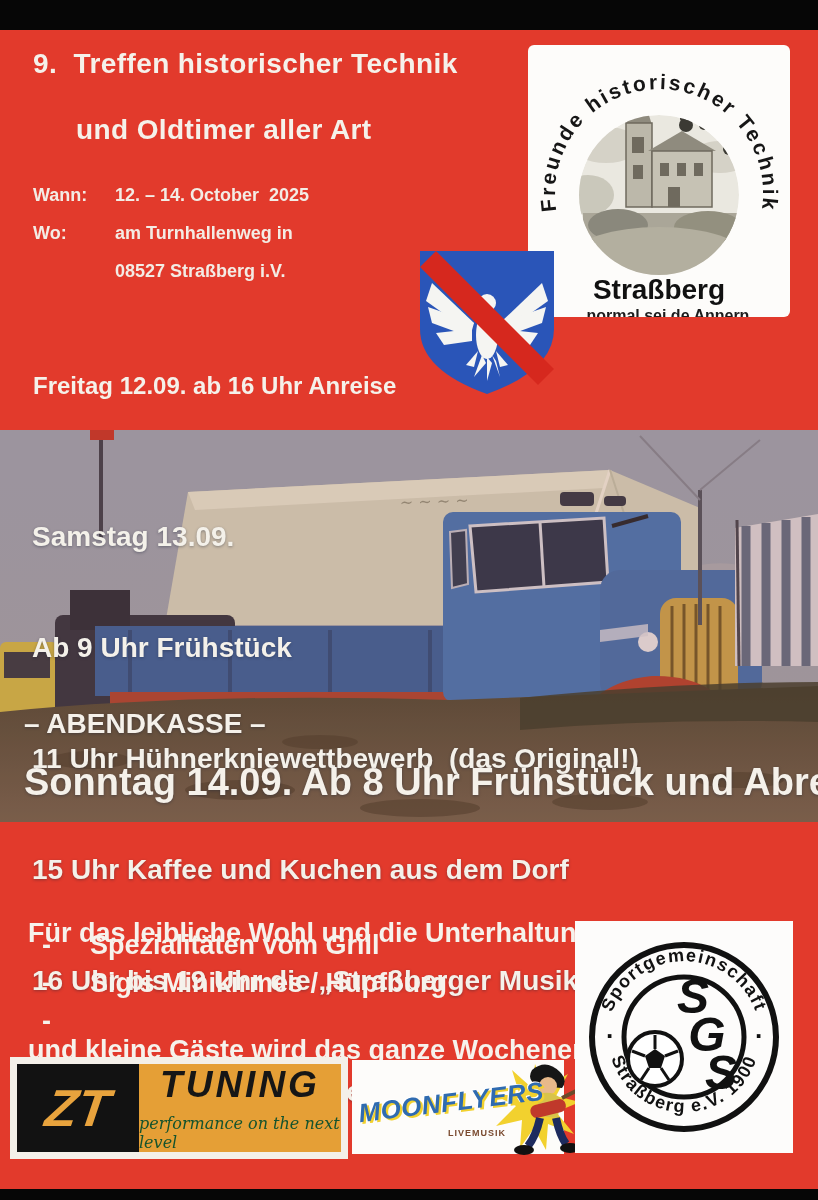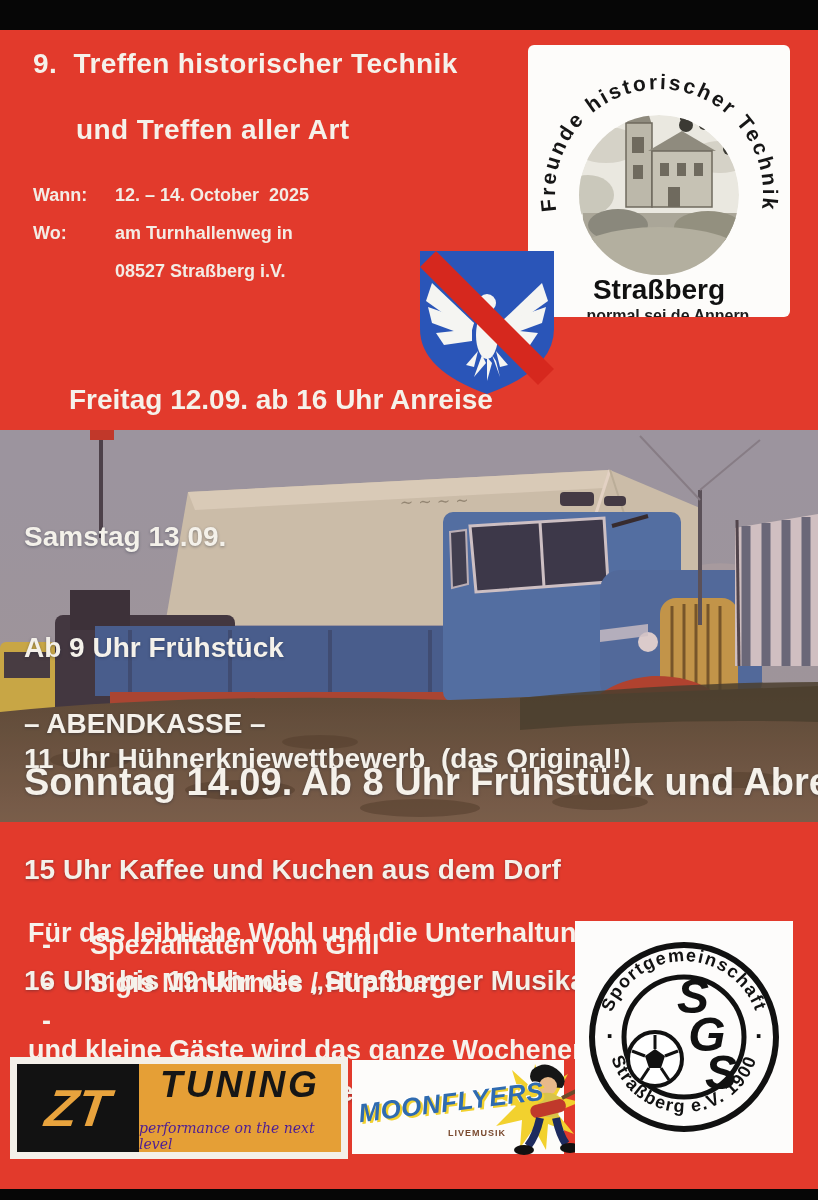--- a/index.html
+++ b/index.html
@@ -9,56 +9,56 @@
   .bar-top{top:0;height:30px;}
   .bar-bottom{bottom:0;height:11px;}
 
   .txt{position:absolute;color:#f5f1ea;font-weight:bold;white-space:pre;}
   .title1{left:33px;top:48px;font-size:28px;letter-spacing:.4px;}
   .title2{left:76px;top:114px;font-size:28px;letter-spacing:.4px;}
 
   .whenwhere{position:absolute;left:33px;top:176px;display:grid;
              grid-template-columns:82px auto;font-size:18px;line-height:38px;
              color:#f3ece5;font-weight:bold;white-space:pre;}
-  .friday{left:33px;top:384px;font-size:28px;margin-left:36px;}
+  .friday{left:33px;top:372px;font-size:24px;}
 
   
   .badge{position:absolute;left:528px;top:45px;width:262px;height:272px;
          background:#fdfcfa;border-radius:6px;}
   .badge svg{display:block;}
 
   
   .arms{position:absolute;left:408px;top:243px;width:158px;height:158px;}
 
   
   .photo{position:absolute;left:0;top:430px;width:818px;height:392px;}
   .photo svg{display:block;}
 
-  .sched{position:absolute;left:24px;top:444px;font-size:28px;line-height:37px;
+  .sched{position:absolute;left:32px;top:444px;font-size:28px;line-height:37px;
          color:#f4f1ea;font-weight:bold;white-space:pre;
          text-shadow:0 1px 3px rgba(25,35,55,.4);}
   .abend{left:24px;top:700px;font-size:28px;text-shadow:0 1px 3px rgba(25,35,55,.4);margin-top:8px;}
   .sunday{left:24px;top:761px;font-size:38px;text-shadow:0 1px 3px rgba(25,35,55,.4);}
 
   .info{position:absolute;left:28px;top:836px;font-size:27px;line-height:39px;
         color:#f6f2ec;font-weight:bold;white-space:pre;}
   .bullets{position:absolute;left:42px;top:926px;font-size:27px;line-height:38px;
            color:#f6f2ec;font-weight:bold;}
   .bullet-row{display:flex;}
   .bullet-row .dash{width:48px;}
 
   
   .zt{position:absolute;left:10px;top:1057px;width:338px;height:102px;
       background:#f4f0e9;padding:7px;box-sizing:border-box;display:flex;}
   .zt-left{width:122px;background:#121212;display:flex;align-items:center;justify-content:center;}
   .zt-mark{color:#e8a33d;font-size:52px;font-weight:bold;font-style:italic;transform:skewX(-8deg);}
   .zt-right{flex:1;background:#e59f36;display:flex;flex-direction:column;
             align-items:center;justify-content:space-between;}
   .zt-name{color:#161616;font-size:37px;font-weight:bold;font-style:italic;letter-spacing:3px;}
-  .zt-tag{color:#4c1d95;font-size:14px;font-style:italic;margin-top:2px;
+  .zt-tag{color:#14532d;font-size:16px;font-style:italic;margin-top:2px;
           font-family:"DejaVu Serif",serif;}
 
   
   .moon{position:absolute;left:352px;top:1060px;width:212px;height:94px;
         background:#fdfcfa;}
   .moon-star{position:absolute;right:-16px;top:2px;}
   .moon-name{position:absolute;left:6px;top:28px;width:170px;
              transform:rotate(-7deg);color:#2f6bb0;font-size:26px;font-weight:bold;
              font-style:italic;letter-spacing:.5px;
              text-shadow:2px 2px 0 #f2d12e,-1px -1px 0 #ffffff;}
@@ -71,21 +71,21 @@
       background:#fdfcfb;display:flex;align-items:center;justify-content:center;}
 </style>
 </head>
 <body>
 
 <div class="stage">
 
   <div class="bar bar-top"></div>
 
   <div class="txt title1">9.  Treffen historischer Technik</div>
-  <div class="txt title2">und Treffen aller Art</div>
+  <div class="txt title2">und Oldtimer aller Art</div>
 
   <div class="whenwhere">
     <span>Wann:</span>
     <span>12. – 14. October  2025</span>
     <span>Wo:</span>
     <span>am Turnhallenweg in</span>
     <span></span>
     <span>08527 Straßberg i.V.</span>
   </div>
 

